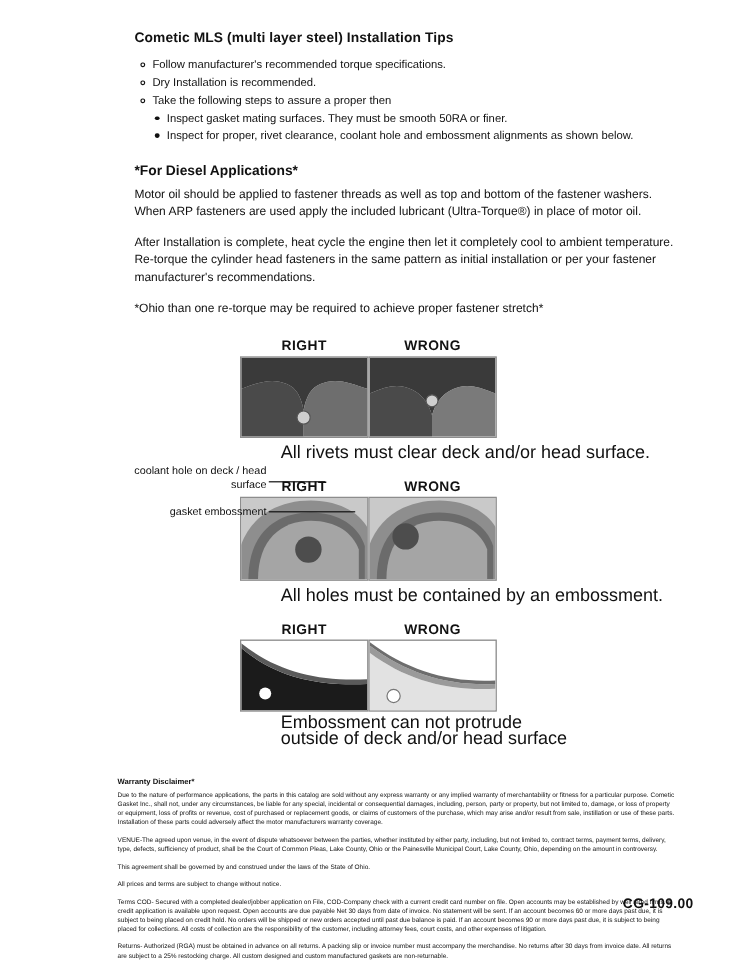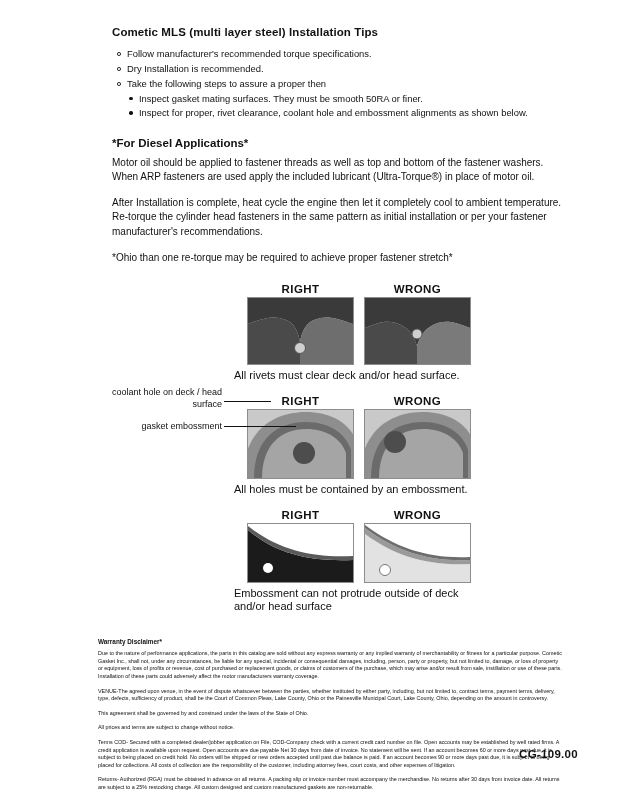--- a/index.html
+++ b/index.html
@@ -90,42 +90,41 @@
   }
 
   
   .figures {
     margin-top: 18px;
     position: relative;
     margin-left: 14px;
   }
   .fig-row {
     display: flex;
-    gap: 10px;
-    margin-left: 103px;
+    margin-left: 56px;
     padding-left: 32px;
   }
   .fig-label {
     text-align: center;
     font-size: 11.5px;
     font-weight: bold;
     letter-spacing: 0.4px;
     margin-bottom: 2px;
   }
   .fig-box {
     width: 107px;
   }
   .fig-img {
     border: 1px solid #8d8d8d;
     background: #d7d7d7;
     position: relative;
     overflow: hidden;
   }
   .caption {
-    font-size: 11px;
+    font-size: 15px;
     margin: 4px 0 0 122px;
   }
   .caption.two-line { line-height: 12.5px; }
 
   
   .callout {
     position: absolute;
     font-size: 9px;
     text-align: right;
     line-height: 12px;

